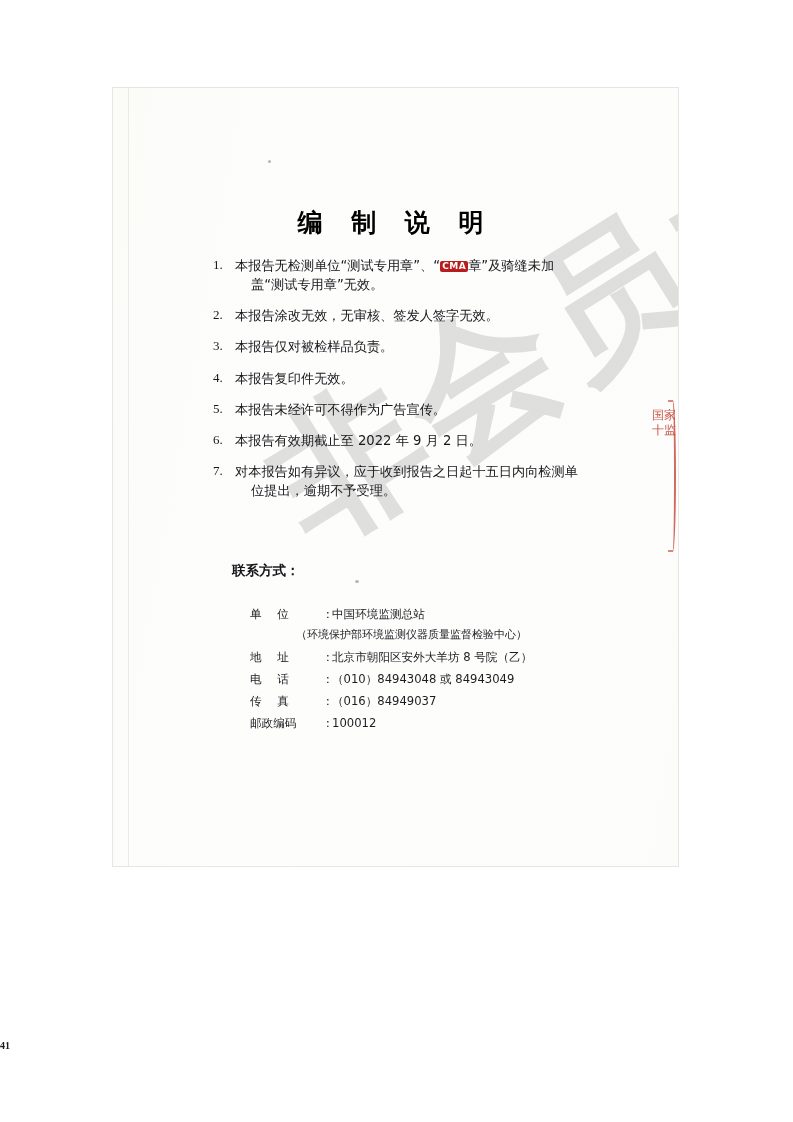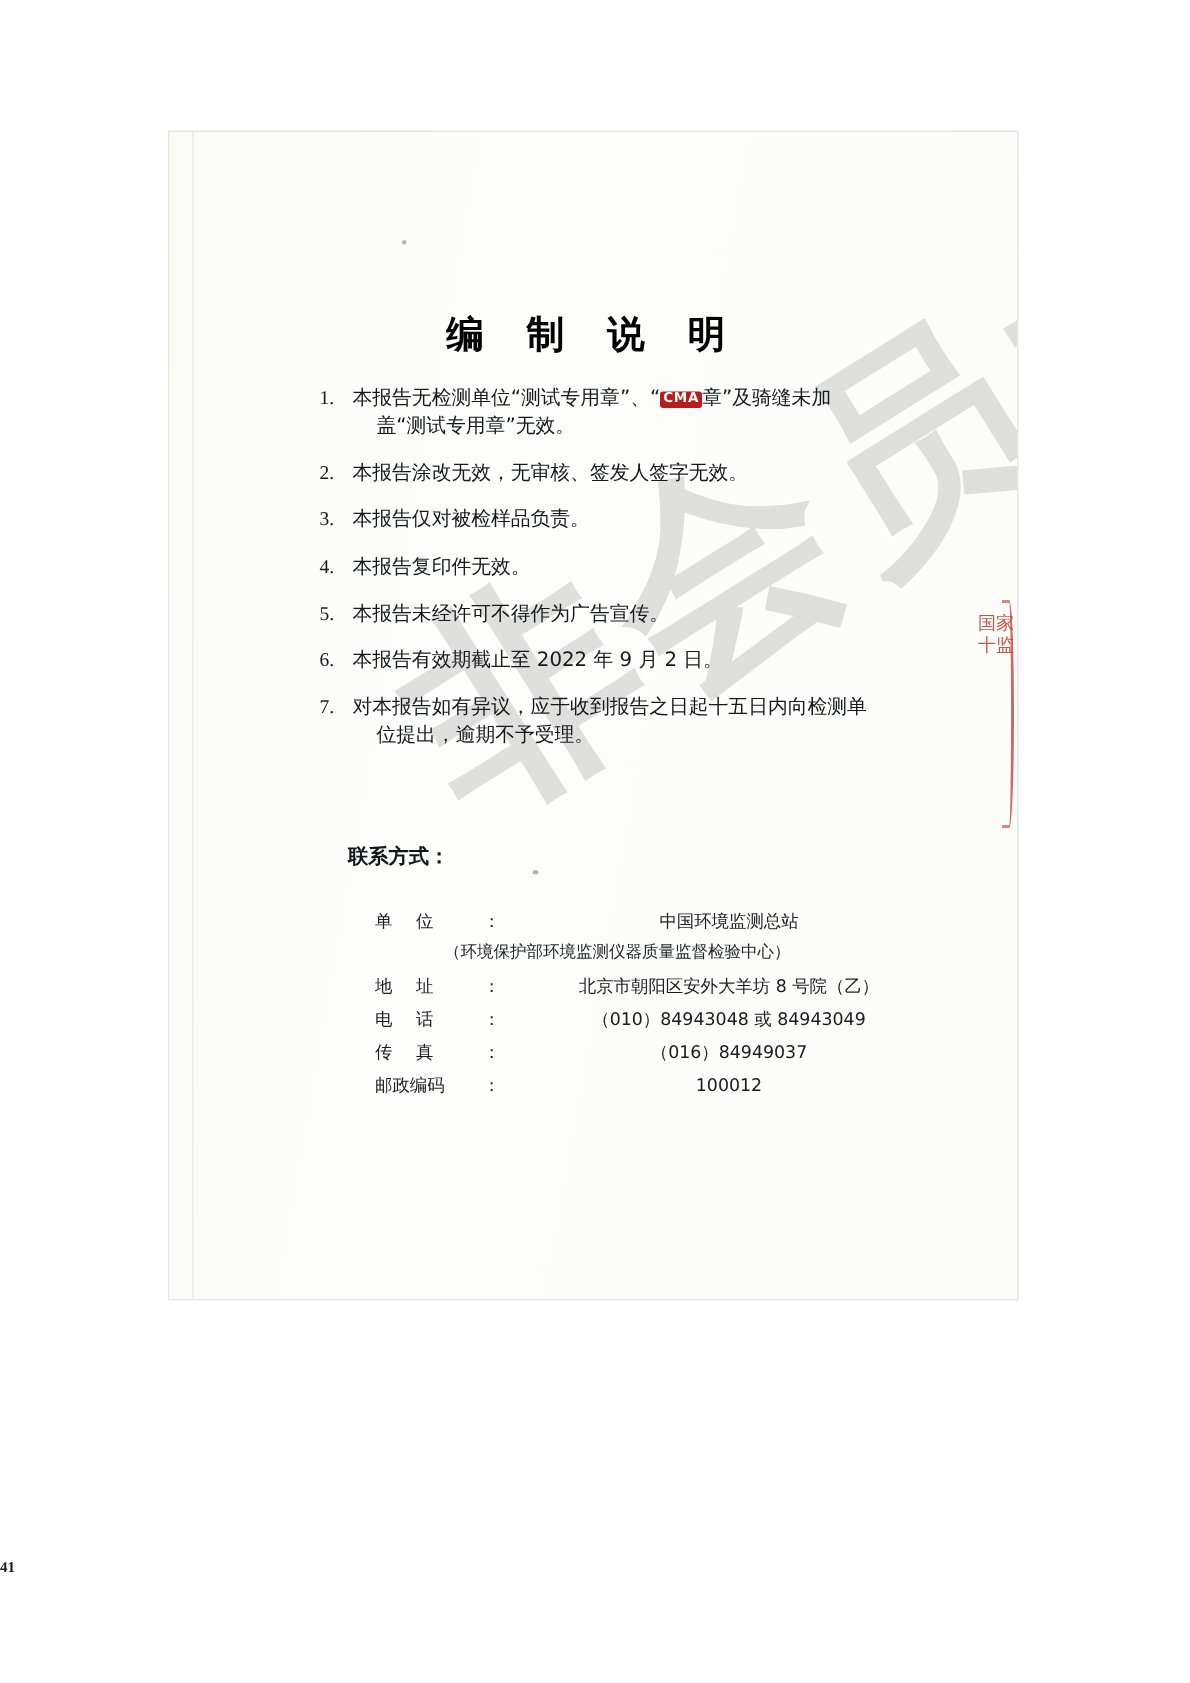--- a/index.html
+++ b/index.html
@@ -161,21 +161,20 @@
   }
   .contact-label.nospace {
     letter-spacing: 0;
   }
   .contact-sep {
     width: 10px;
     flex: 0 0 10px;
   }
   .contact-value {
     flex: 1;
-    text-align: center;
   }
   .contact-sub {
     padding-left: 86px;
     font-size: 11px;
     color: #232429;
   }
 
   
   .watermark {
     position: absolute;

